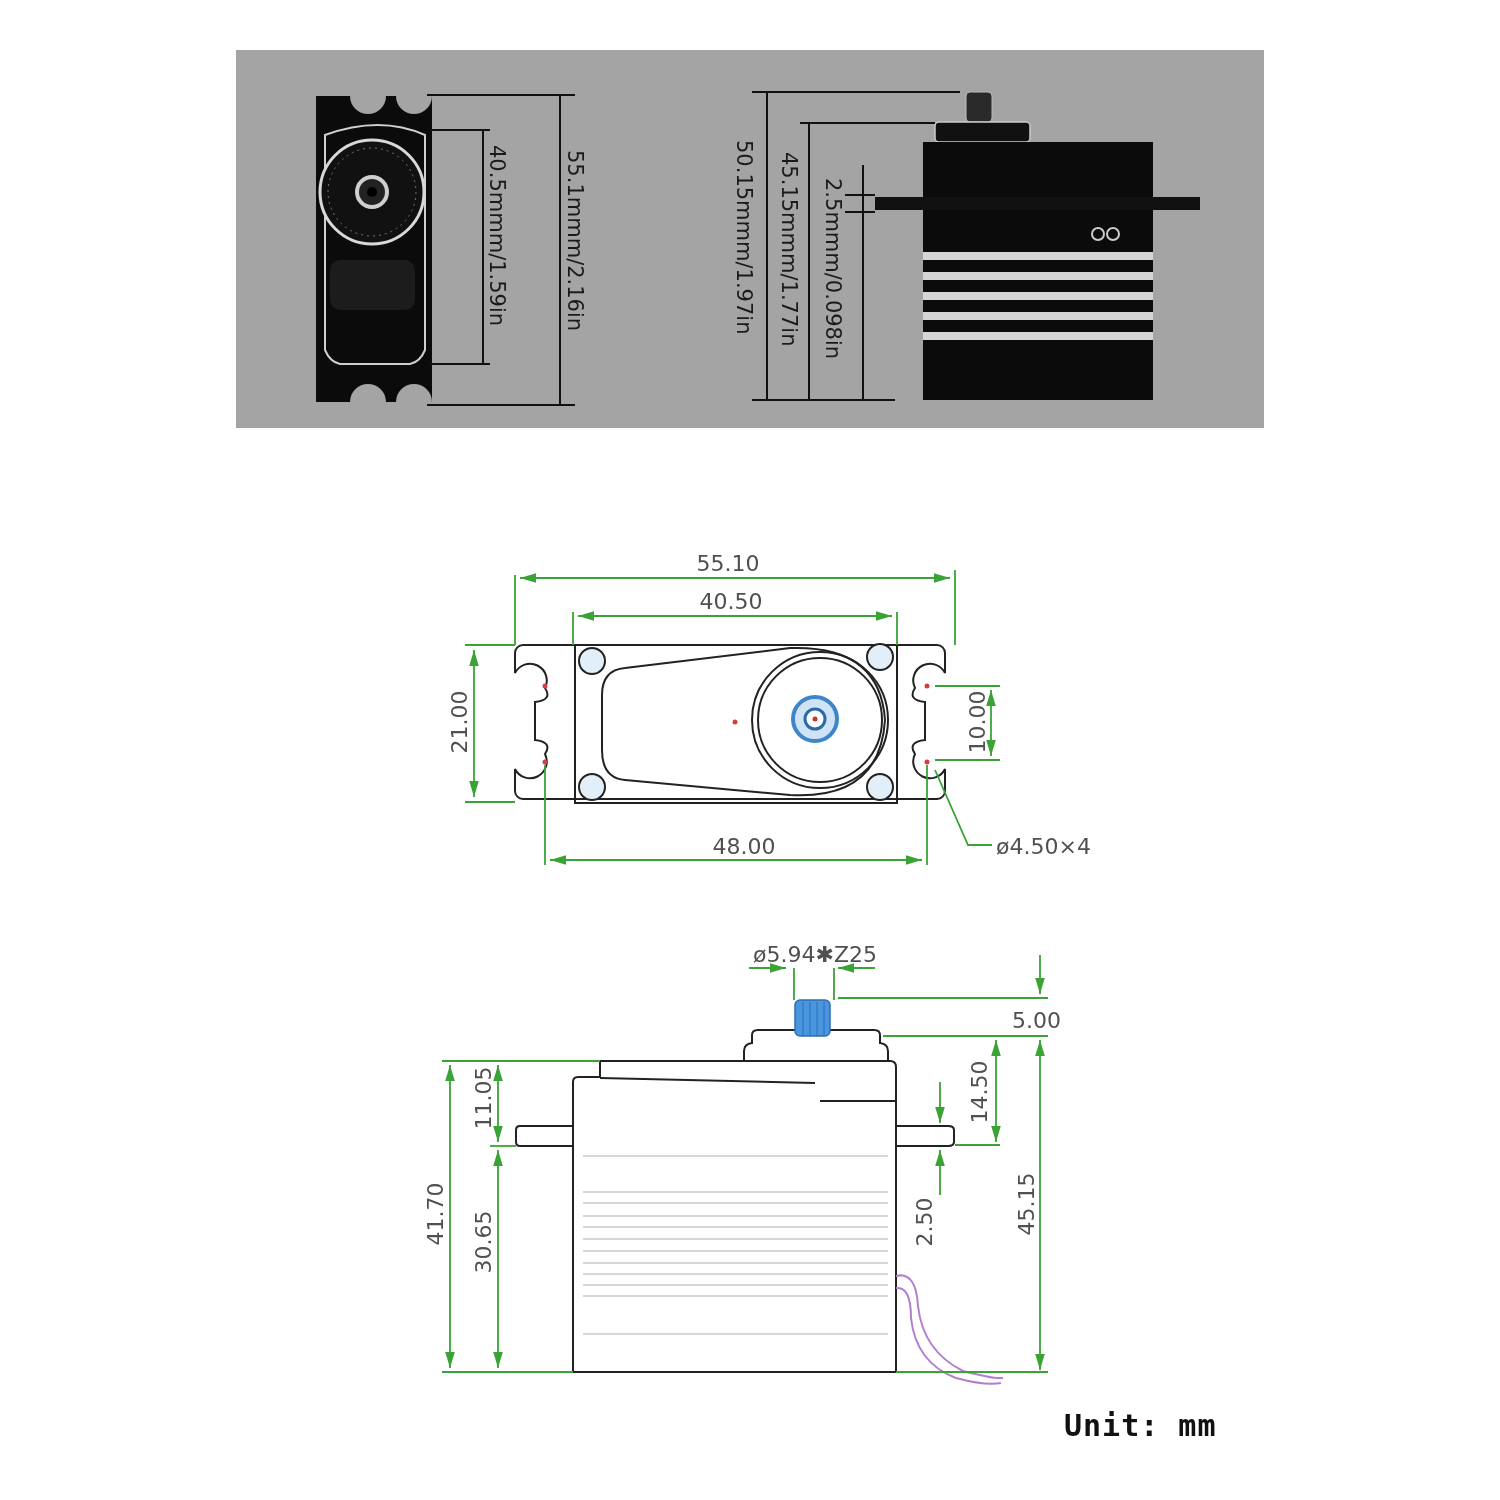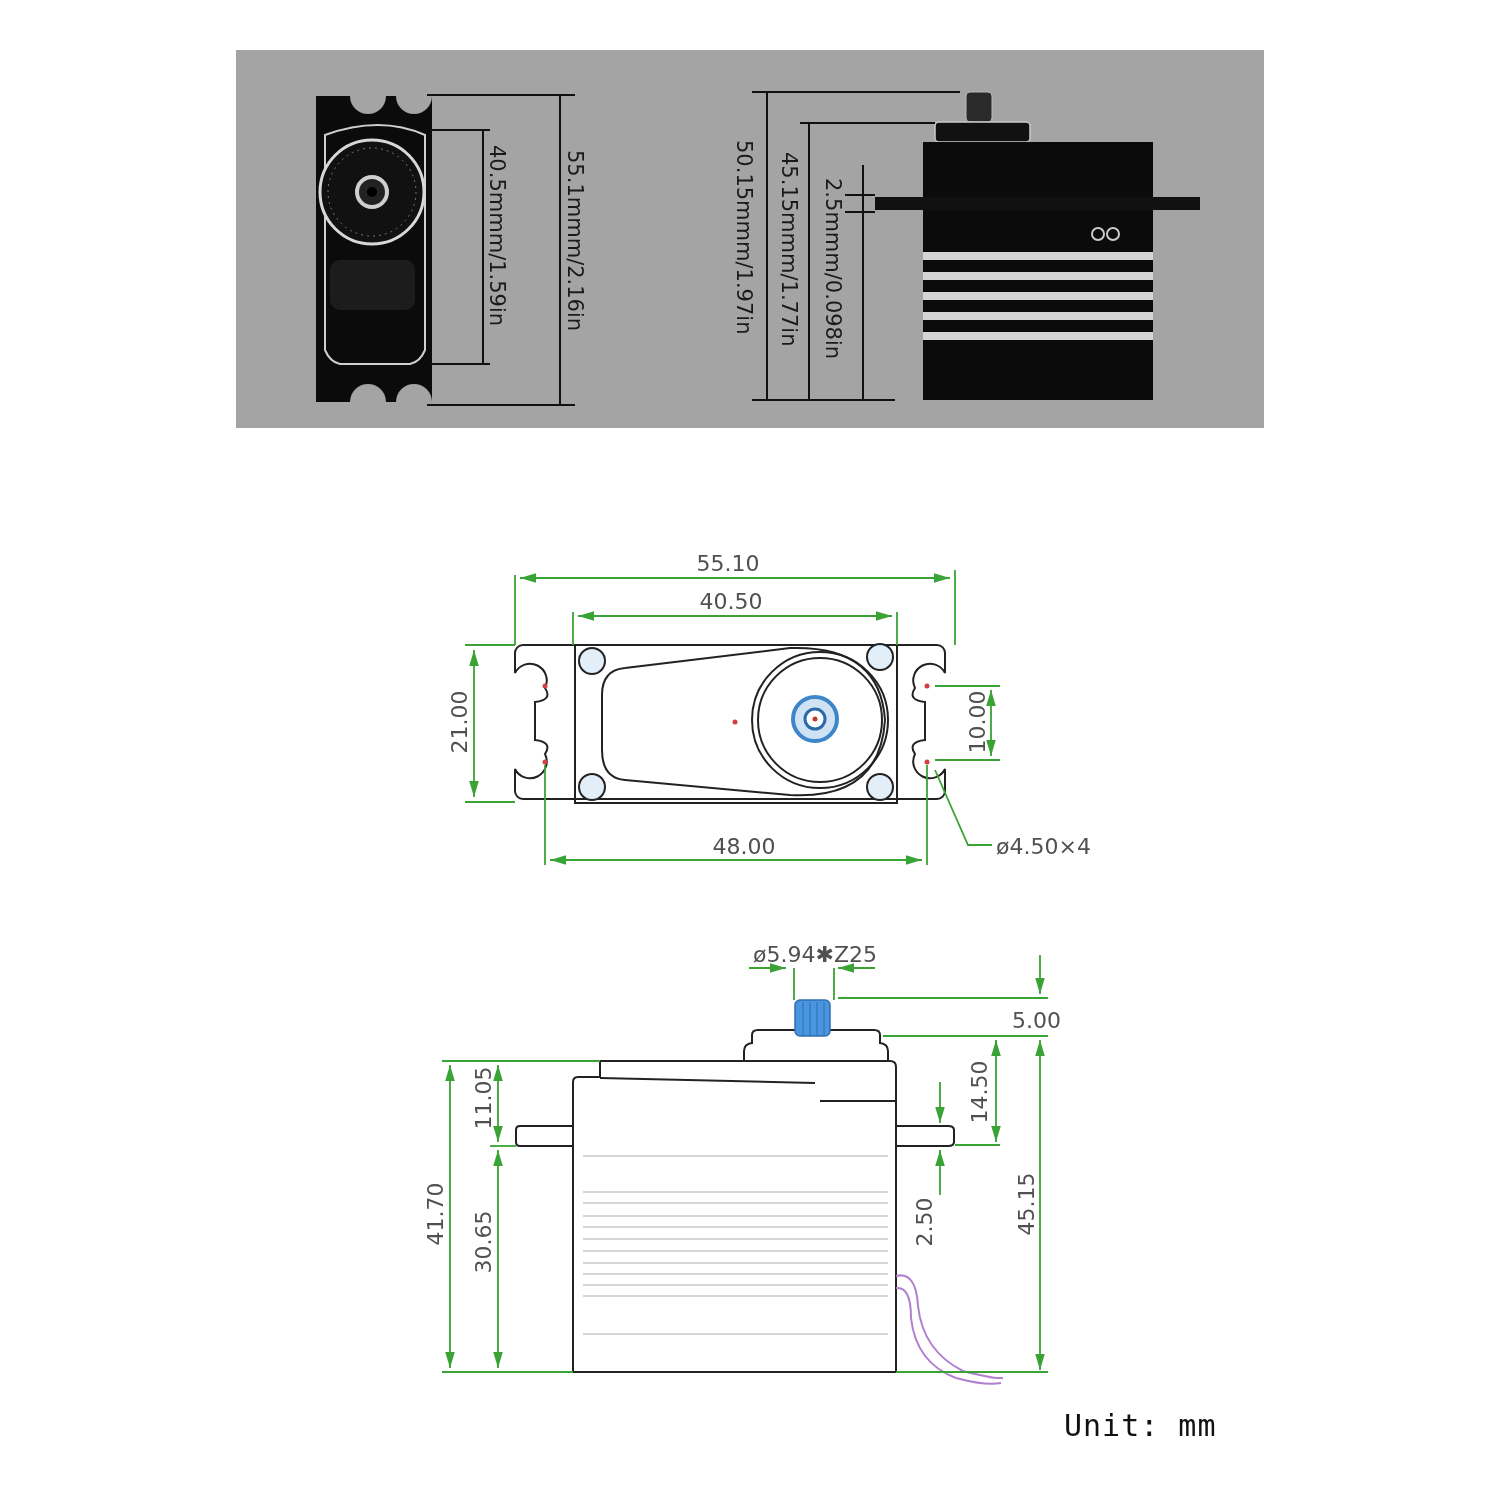--- a/index.html
+++ b/index.html
@@ -1,21 +1,21 @@
 <!DOCTYPE html>
 <html><head>
 <meta charset="utf-8">
 <style>
   html,body{margin:0;padding:0;background:#ffffff;}
   body{width:1500px;height:1500px;position:relative;overflow:hidden;font-family:"DejaVu Sans",sans-serif;}
   .panel{position:absolute;left:236px;top:50px;width:1028px;height:378px;background:#a4a4a4;}
   svg{position:absolute;left:0;top:0;}
   .dimtxt{font-family:"DejaVu Sans",sans-serif;font-size:22px;fill:#505050;}
   .dimtxt-dark{font-family:"DejaVu Sans",sans-serif;font-size:21px;fill:#1a1a1a;}
-  .unit{position:absolute;left:1064px;top:1408px;font-family:"DejaVu Sans Mono",monospace;font-size:30px;font-weight:normal;color:#111;letter-spacing:1px;}
+  .unit{position:absolute;left:1064px;top:1408px;font-family:"DejaVu Sans Mono",monospace;font-size:30px;font-weight:bold;color:#111;letter-spacing:1px;}
 </style>
 </head>
 <body>
 
 <div class="panel"></div>
 
 <svg width="1500" height="1500" viewBox="0 0 1500 1500">
   <defs>
     <marker id="ag" viewBox="0 0 10 10" refX="10" refY="5" markerWidth="9" markerHeight="9" orient="auto-start-reverse">
       <path d="M0,2 L10,5 L0,8 z" fill="#3aa335"></path>

